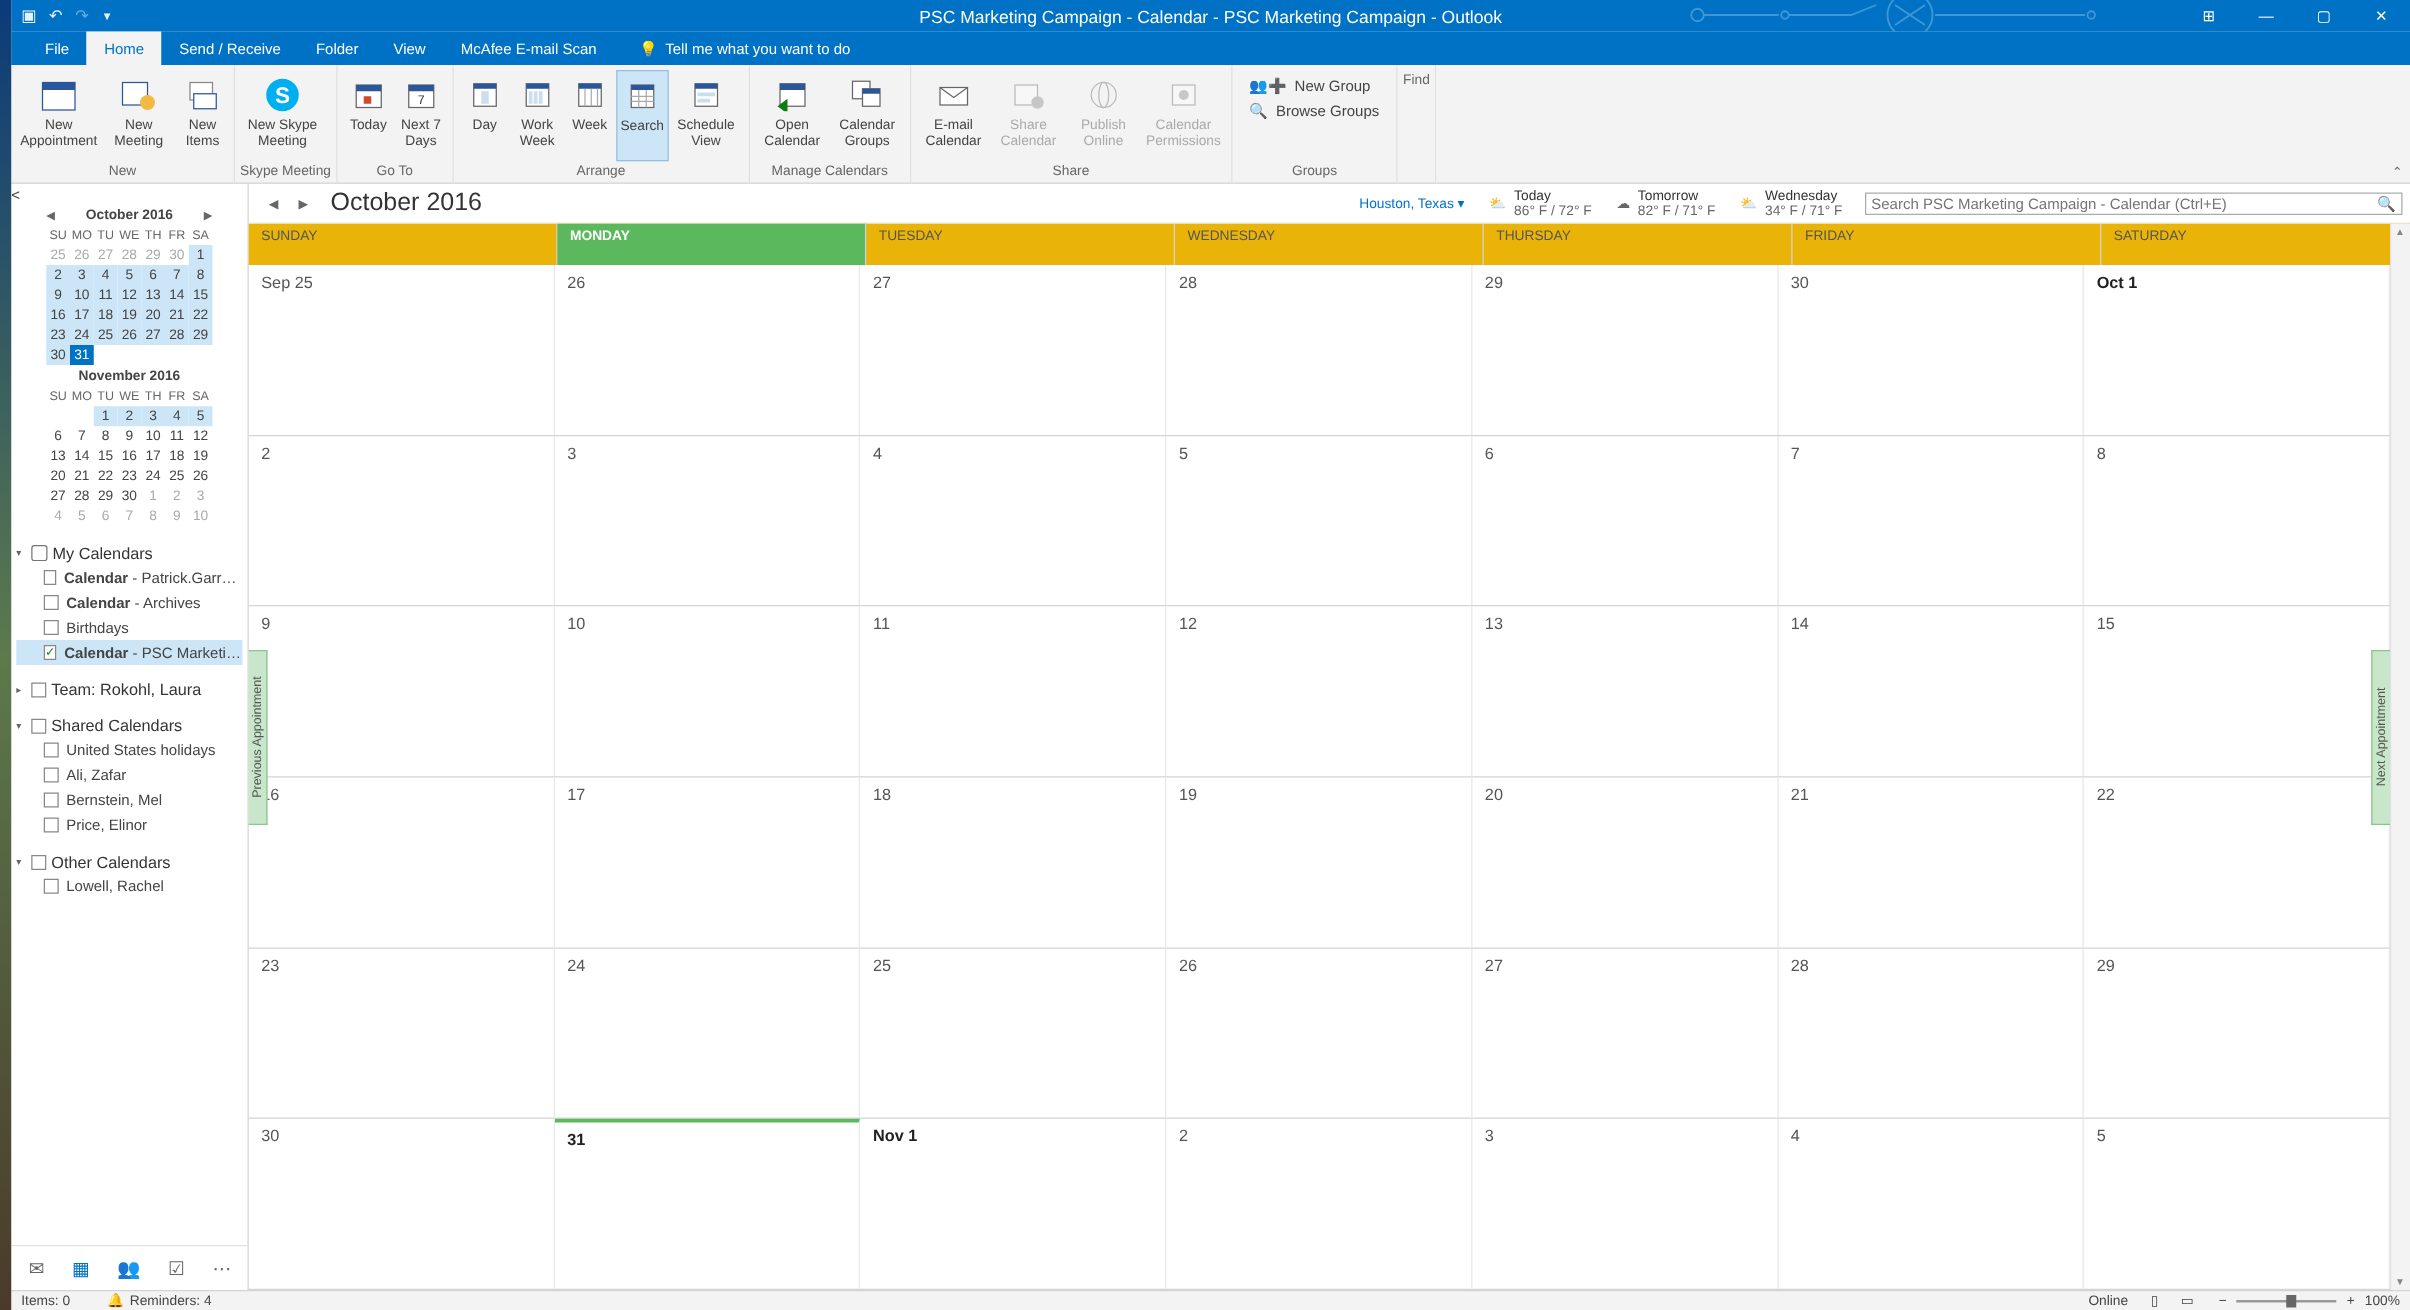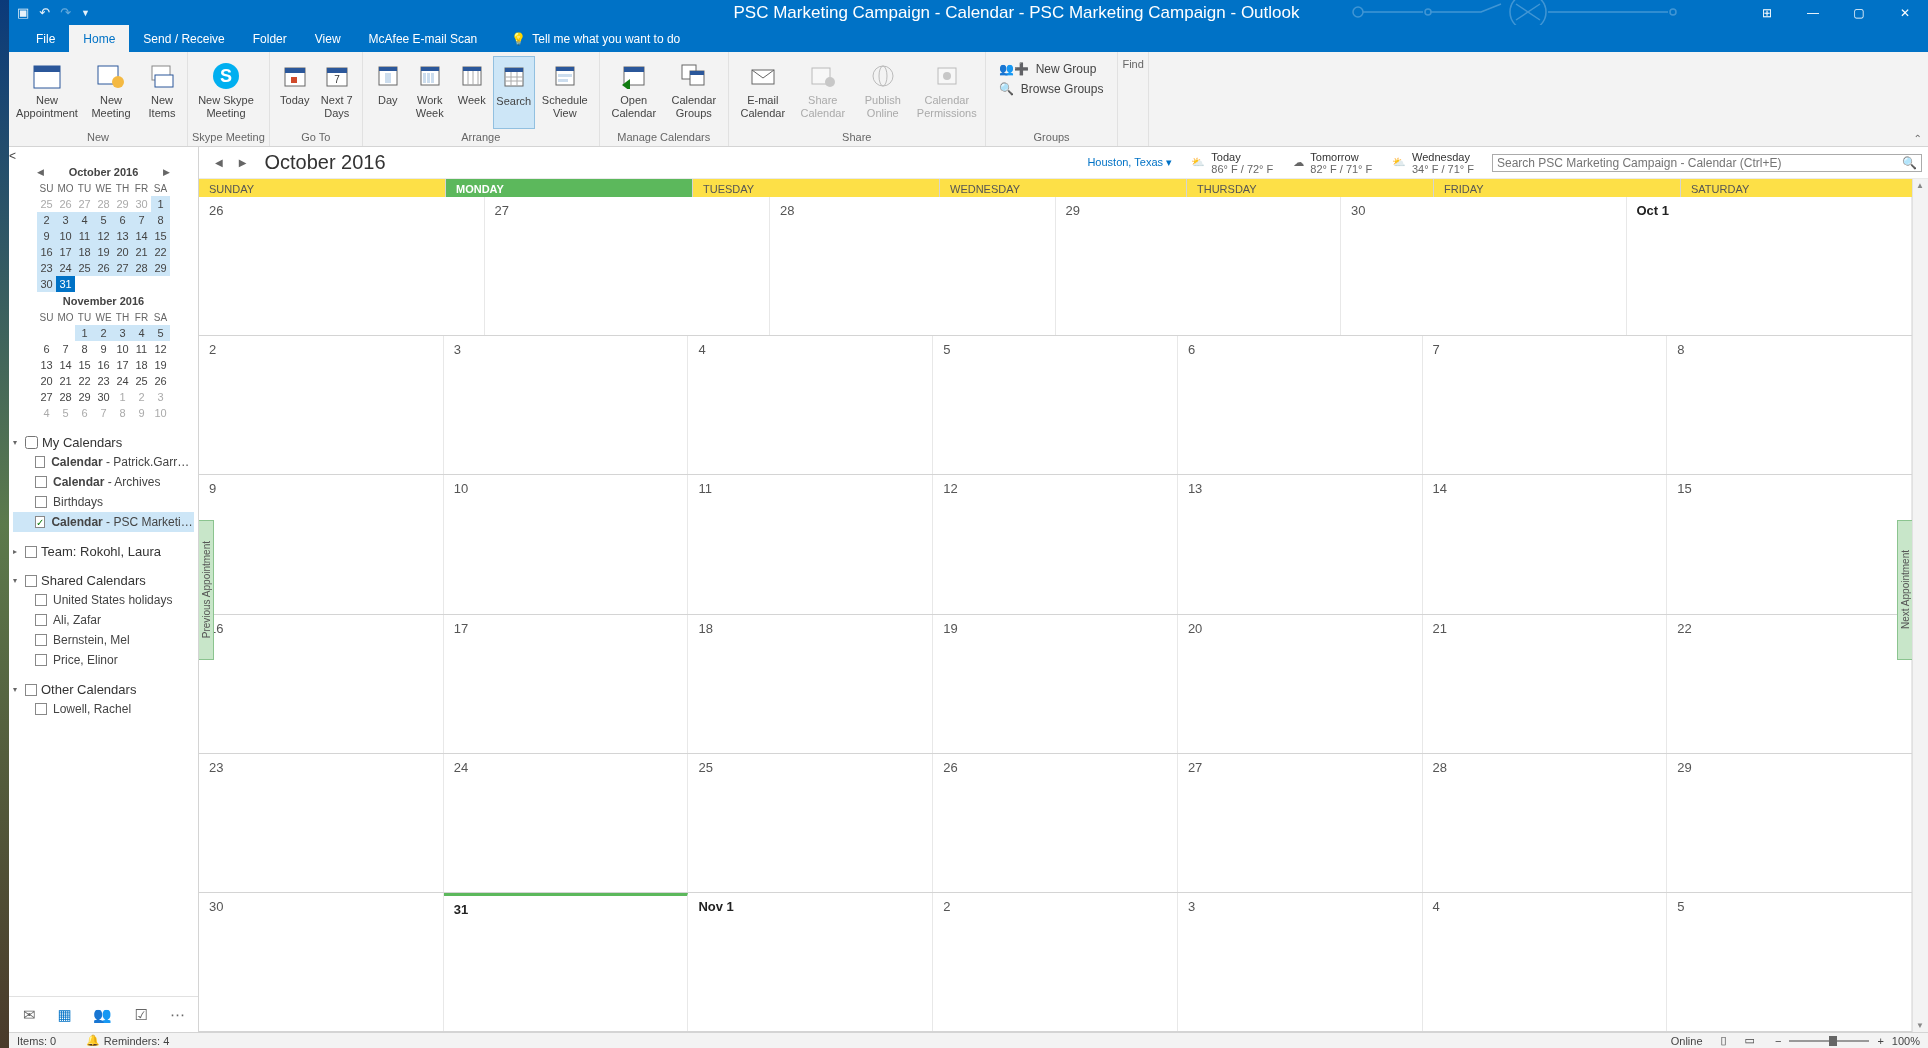--- a/index.html
+++ b/index.html
@@ -2,21 +2,21 @@
 <html><head>
 <meta charset="utf-8">
 <style>
 * { margin: 0; padding: 0; box-sizing: border-box; font-family: "Segoe UI", Tahoma, sans-serif; }
 body { background: #fff; font-size: 12px; color: #444; overflow: hidden; width: 1928px; height: 1048px; position: relative; }
 .left-edge { position: absolute; left: 0; top: 0; width: 9px; height: 100%; background: linear-gradient(180deg,#0b3a7a 0%,#5c7a4c 50%,#4a3a2a 100%); z-index:1;}
 .app { position: absolute; left:9px; top:0; right:0; height:100%; display:flex; flex-direction:column; background:#fff;}
 .titlebar { height:25px; background:#0072c6; color:#fff; display:flex; align-items:center; font-size:12px; position:relative;}
 .titlebar .qat { display:flex; align-items:center; gap:10px; padding-left:8px;}
 .titlebar .qat span { font-size:13px; opacity:.9; cursor:pointer;}
-.titlebar .title-text { position:absolute; left:50%; transform:translateX(-50%); font-size:17px;margin-left:48px;}
+.titlebar .title-text { position:absolute; left:50%; transform:translateX(-50%); font-size:14px;}
 .titlebar .win-controls { position:absolute; right:0; display:flex;}
 .titlebar .win-controls div { width:46px; height:25px; display:flex; align-items:center; justify-content:center; cursor:pointer;}
 .titlebar .decor { position:absolute; right:200px; top:0; height:25px; opacity:.25;}
 .tabs { height:27px; background:#0072c6; display:flex; align-items:stretch; padding-left:13px; gap:0;}
 .tabs .tab { color:#fff; padding:0 14px; display:flex; align-items:center; font-size:12px; cursor:pointer;}
 .tabs .tab.active { background:#f3f3f3; color:#0072c6;}
 .tabs .tell { display:flex; align-items:center; color:#fff; margin-left:20px; font-size:12px; gap:6px;}
 .ribbon { height:95px; background:#f3f3f3; border-bottom:1px solid #d4d4d4; display:flex; position:relative;}
 .ribbon .group { display:flex; flex-direction:column; border-right:1px solid #e1e1e1; padding:4px 4px 0 4px; position:relative;}
 .ribbon .group .items { display:flex; flex:1;}
@@ -58,21 +58,21 @@
 .main { flex:1; display:flex; flex-direction:column; position:relative;}
 .main-hdr { height:32px; display:flex; align-items:center; padding:0 6px 0 12px; gap:8px; border-bottom:1px solid #eaeaea;}
 .main-hdr .navbtn{font-size:10px;color:#666;cursor:pointer;padding:0 4px;}
 .main-hdr h2{font-weight:normal; font-size:20px; color:#333; margin-left:6px;}
 .main-hdr .weather{display:flex; align-items:center; gap:20px; margin-left:auto; font-size:11px; color:#666;}
 .main-hdr .wloc{color:#0072c6; cursor:pointer;}
 .main-hdr .wday{display:flex;align-items:center;gap:6px;}
 .main-hdr .wday .t1{color:#333;}
 .main-hdr .search{border:1px solid #ababab; display:flex; align-items:center; width:430px; margin-left:10px; padding:1px 4px;}
 .main-hdr .search input{border:none; outline:none; flex:1; font-size:12px; color:#666;}
-.dayhdr{display:flex; height:18px; background:#fde047;}
+.dayhdr{display:flex; height:33px; background:#eab308;}
 .dayhdr div{flex:1; border-right:1px solid #d4d4d4; padding:4px 10px; font-size:11px; color:#555;}
 .dayhdr div.today{background:#5cb85c; color:#fff; font-weight:bold;}
 .grid{flex:1; display:flex; flex-direction:column;}
 .grid .row{flex:1; display:flex; border-bottom:1px solid #d4d4d4;}
 .grid .cell{flex:1; border-right:1px solid #e8e8e8; padding:6px 10px; font-size:13px; color:#555; position:relative;}
 .grid .cell.bold{font-weight:bold; color:#222;}
 .grid .cell.today{border-top:3px solid #5cb85c;}
 .vscroll{width:16px; background:#f3f3f3; border-left:1px solid #e1e1e1; position:absolute; right:0; top:32px; bottom:0;}
 .handle{position:absolute; top:50%; transform:translateY(-50%); width:15px; height:140px; background:#c8e6c9; border:1px solid #8bc48f; cursor:pointer; display:flex; align-items:center; justify-content:center;}
 .handle.left{left:0; border-left:none;}
@@ -634,20 +634,21 @@
           <div class="">SUNDAY</div>
           <div class="today">MONDAY</div>
           <div class="">TUESDAY</div>
           <div class="">WEDNESDAY</div>
           <div class="">THURSDAY</div>
           <div class="">FRIDAY</div>
           <div class="">SATURDAY</div>
         </div>
       <div class="grid" id="grid" style="margin-right:16px">
           <div class="row">
+            <div class="cell">Sep 25</div>
             <div class="cell">26</div>
             <div class="cell">27</div>
             <div class="cell">28</div>
             <div class="cell">29</div>
             <div class="cell">30</div>
             <div class="cell bold">Oct 1</div>
           </div>
           <div class="row">
             <div class="cell">2</div>
             <div class="cell">3</div>

